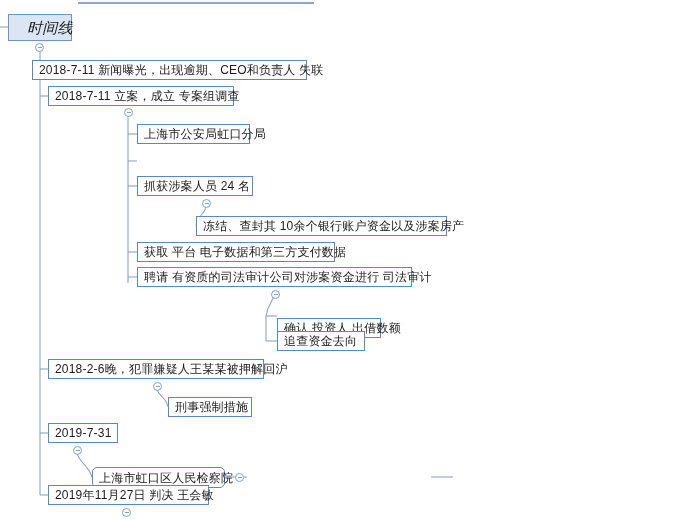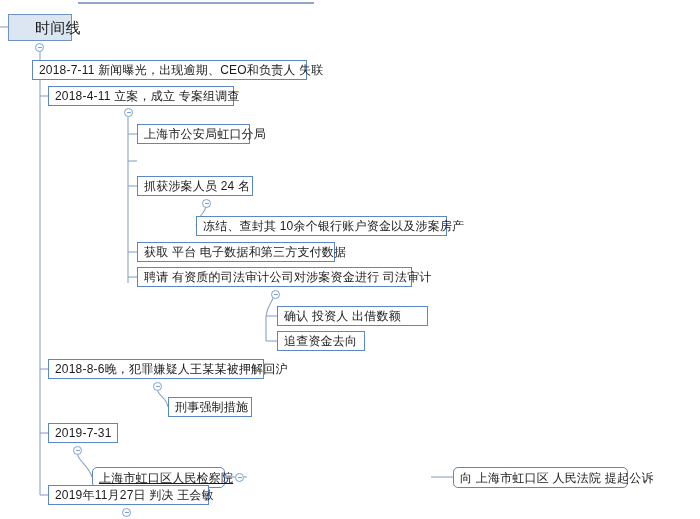--- a/index.html
+++ b/index.html
@@ -37,21 +37,22 @@
     color: #1b1b1b;
     font-size: 12px;
     line-height: 1;
     padding: 0 6px;
     letter-spacing: 0.2px;
   }
   .node.root {
     background: #dce6f2;
     border: 1px solid #6f93c9;
     font-size: 15px;
-    padding: 0 26px;
+    padding: 0 18px;
+    font-style: italic;
   }
   .node.rounded {
     border-radius: 5px;
   }
   .toggle {
     position: absolute;
     width: 9px;
     height: 9px;
     box-sizing: border-box;
     border: 1px solid #7ba2d4;
@@ -117,21 +118,21 @@
   <div class="node root" style="left:8px; top:14px; width:64px; height:27px;">
     <span>时间线</span>
   </div>
   <div class="toggle" style="left:35px; top:43px;"></div>
 
   <div class="node" style="left:32px; top:60px; width:275px; height:20px;">
     <span>2018-7-11 新闻曝光，出现逾期、CEO和负责人 失联</span>
   </div>
 
   <div class="node" style="left:48px; top:86px; width:186px; height:20px;">
-    <span>2018-4-11 立案，成立 专案组调查</span>
+    <span>2018-7-11 立案，成立 专案组调查</span>
   </div>
   <div class="toggle" style="left:124px; top:108px;"></div>
 
   <div class="node" style="left:137px; top:124px; width:113px; height:20px;">
     <span>上海市公安局虹口分局</span>
   </div>
 
 
   <div class="node" style="left:137px; top:176px; width:116px; height:20px;">
     <span>抓获涉案人员 24 名</span>
@@ -144,50 +145,47 @@
 
   <div class="node" style="left:137px; top:242px; width:198px; height:20px;text-align:center;">
     <span>获取 平台 电子数据和第三方支付数据</span>
   </div>
 
   <div class="node" style="left:137px; top:267px; width:275px; height:20px;">
     <span>聘请 有资质的司法审计公司对涉案资金进行 司法审计</span>
   </div>
   <div class="toggle" style="left:271px; top:290px;"></div>
 
-  <div class="node" style="left:277px; top:306px; width:151px; height:20px;">
+  <div class="node" style="left:277px; top:318px; width:104px; height:20px;">
     <span>确认 投资人 出借数额</span>
   </div>
 
   <div class="node" style="left:277px; top:331px; width:88px; height:20px;">
     <span>追查资金去向</span>
   </div>
 
   <div class="node" style="left:48px; top:359px; width:216px; height:20px;">
-    <span>2018-8-6晚，犯罪嫌疑人王某某被押解回沪</span>
+    <span>2018-2-6晚，犯罪嫌疑人王某某被押解回沪</span>
   </div>
   <div class="toggle" style="left:153px; top:382px;"></div>
 
   <div class="node" style="left:168px; top:397px; width:84px; height:20px;">
     <span>刑事强制措施</span>
   </div>
 
   <div class="node" style="left:48px; top:423px; width:70px; height:20px;">
     <span>2019-7-31</span>
   </div>
   <div class="toggle" style="left:73px; top:446px;"></div>
 
-  <div class="node rounded" style="left:92px; top:467px; width:133px; height:21px;text-decoration:underline;">
+  <div class="node rounded" style="left:92px; top:467px; width:133px; height:21px;">
     <span>上海市虹口区人民检察院</span>
   </div>
   <div class="toggle" style="left:235px; top:473px;"></div>
 
 
-  <div class="node rounded" style="left:453px; top:467px; width:175px; height:21px;">
-    <span>向 上海市虹口区 人民法院 提起公诉</span>
-  </div>
 
   <div class="node" style="left:48px; top:485px; width:161px; height:20px;">
     <span>2019年11月27日 判决 王会敏</span>
   </div>
   <div class="toggle" style="left:122px; top:508px;"></div>
 
 </div>
 
 </body></html>

